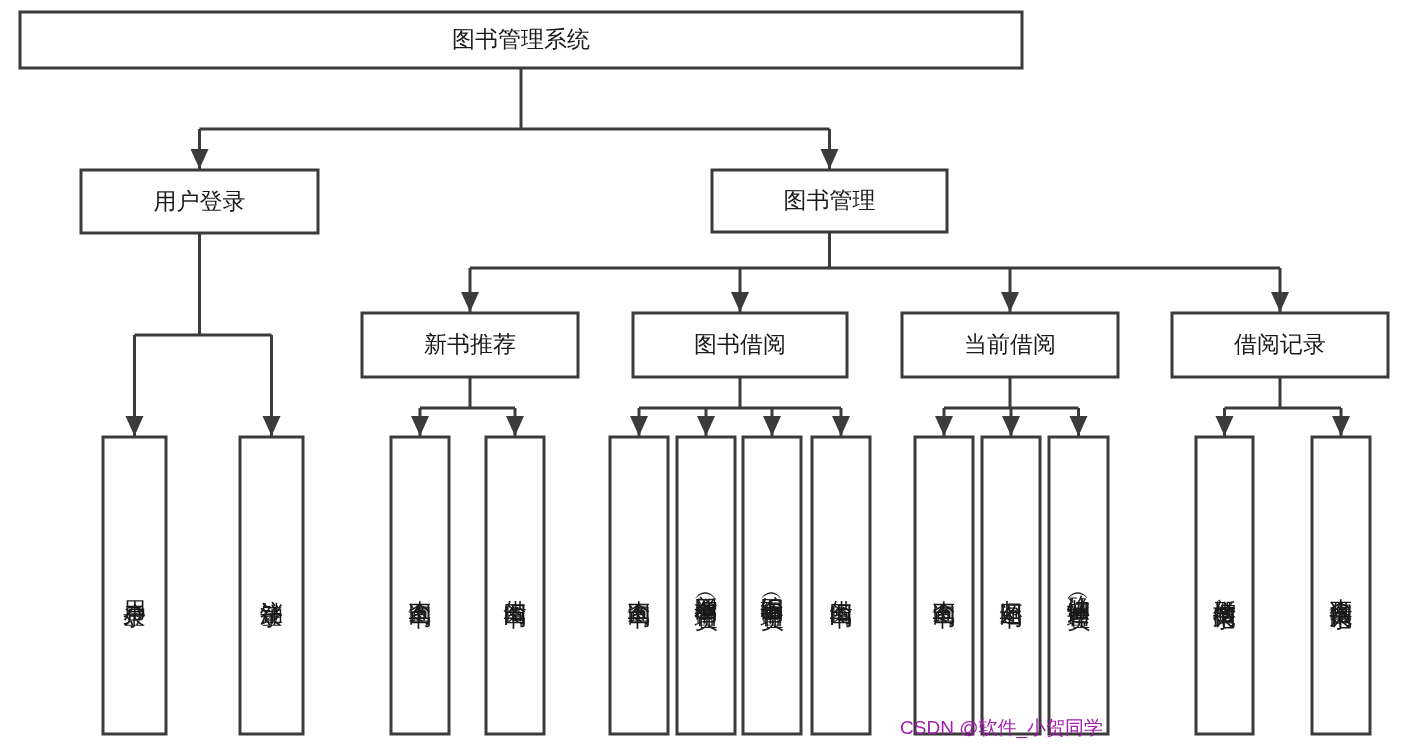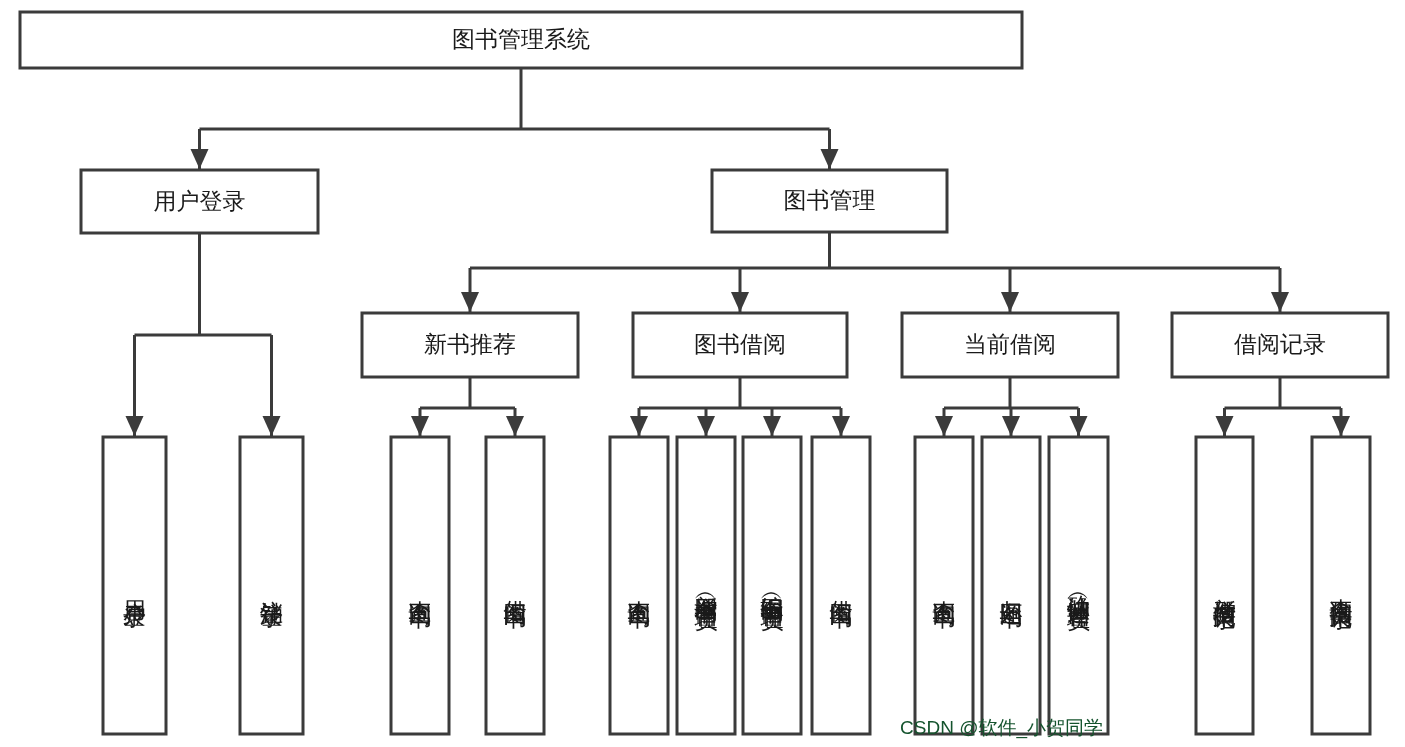--- a/index.html
+++ b/index.html
@@ -64,21 +64,21 @@
     text-align: center;
     white-space: nowrap;
     pointer-events: none;
   }
   .watermark {
     position: absolute;
     right: 12px;
     bottom: 6px;
     font-family: "Liberation Sans", "DejaVu Sans", sans-serif;
     font-size: 19px;
-    color: #14532d;
+    color: #a21caf;
     white-space: nowrap;
   }
 </style>
 </head>
 <body>
 
 <div id="diagram-root">
   <svg class="diagram-canvas" id="diagram-svg" viewBox="0 0 1405 747" xmlns="http://www.w3.org/2000/svg">
     <g id="edges-layer">
         <line x1="521" y1="68" x2="521" y2="129" class="connector"></line>

